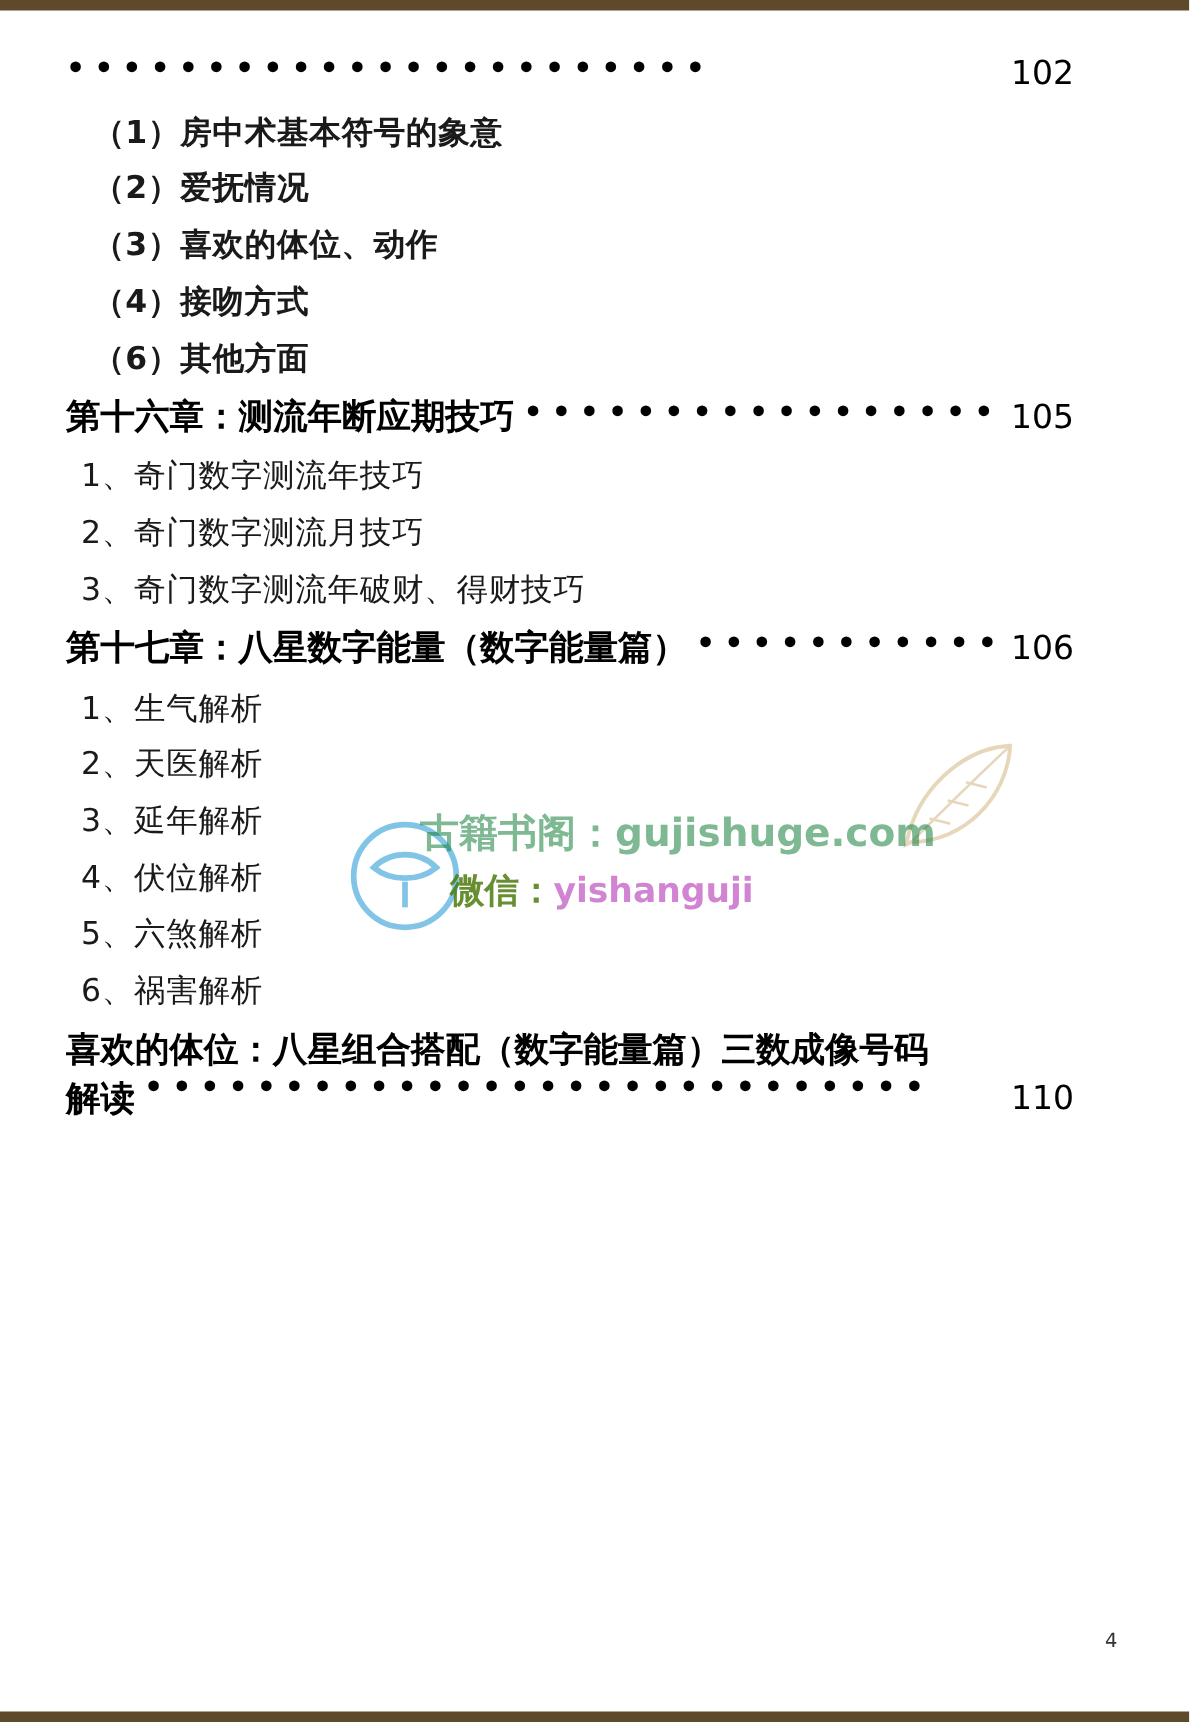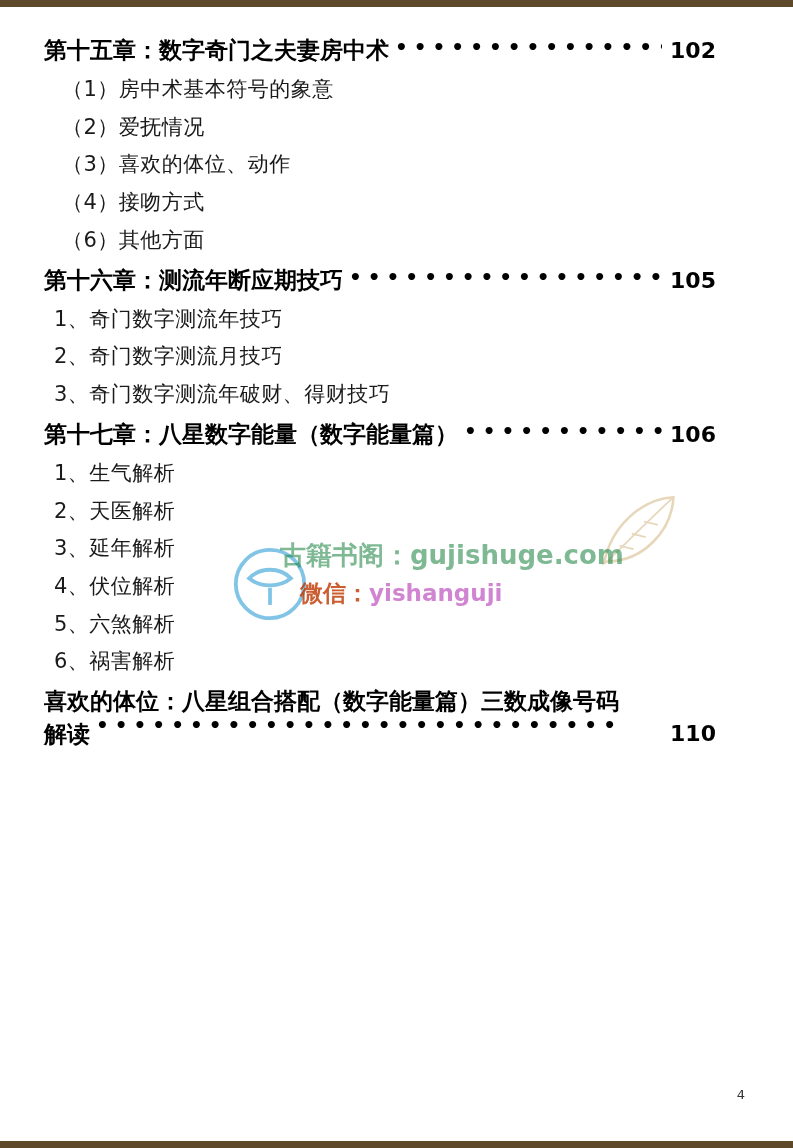--- a/index.html
+++ b/index.html
@@ -57,41 +57,42 @@
     font-size: 20px;
     line-height: 1;
     position: relative;
     top: -4px;
     color: #000;
   }
   .chapter .pg {
     flex: 0 0 auto;
     padding-left: 8px;
     font-size: 22px;
-    font-weight: bold;
+    font-weight: normal;
   }
   .chapter.wrap {
     display: block;
     white-space: normal;
   }
   .chapter.wrap .row2 {
     display: flex;
     align-items: flex-start;
     white-space: nowrap;
     margin-top: 2px;
   }
   .item {
     font-size: 21px;
     color: #1a1a1a;
     line-height: 1.32;
     margin: 10px 0 10px 10px;
     letter-spacing: 0.5px;
   }
   .item.indent {
     margin-left: 18px;
+    font-weight: bold;
   }
   .pagenum {
     position: absolute;
     right: 48px;
     bottom: 46px;
     font-size: 13px;
     color: #333;
   }
   
   .watermark {
@@ -116,21 +117,21 @@
     position: absolute;
     left: 68px;
     top: 58px;
     font-size: 23px;
     font-weight: bold;
     white-space: nowrap;
     color: #c86fc9;
     opacity: 0.85;
   }
   .wm-line2 .wm-label {
-    color: #c2410c;
+    color: #4d7c0f;
   }
   .wm-leaf {
     position: absolute;
     left: 360px;
     top: -28px;
     width: 90px;
     height: 78px;
     opacity: 0.45;
   }
   .wm-circle {
@@ -146,21 +147,20 @@
 <body>
 
 <div class="page">
 
   <div class="page-border-top"></div>
   <div class="page-border-bottom"></div>
 
   <div class="content">
 
     <div class="chapter">
-      <span class="ch-title">第十五章：数字奇门之夫妻房中术</span>
       <span class="leader">•••••••••••••••••••••••</span>
       <span class="pg">102</span>
     </div>
 
     <div class="item indent">（1）房中术基本符号的象意</div>
     <div class="item indent">（2）爱抚情况</div>
     <div class="item indent">（3）喜欢的体位、动作</div>
     <div class="item indent">（4）接吻方式</div>
     <div class="item indent">（6）其他方面</div>
 

